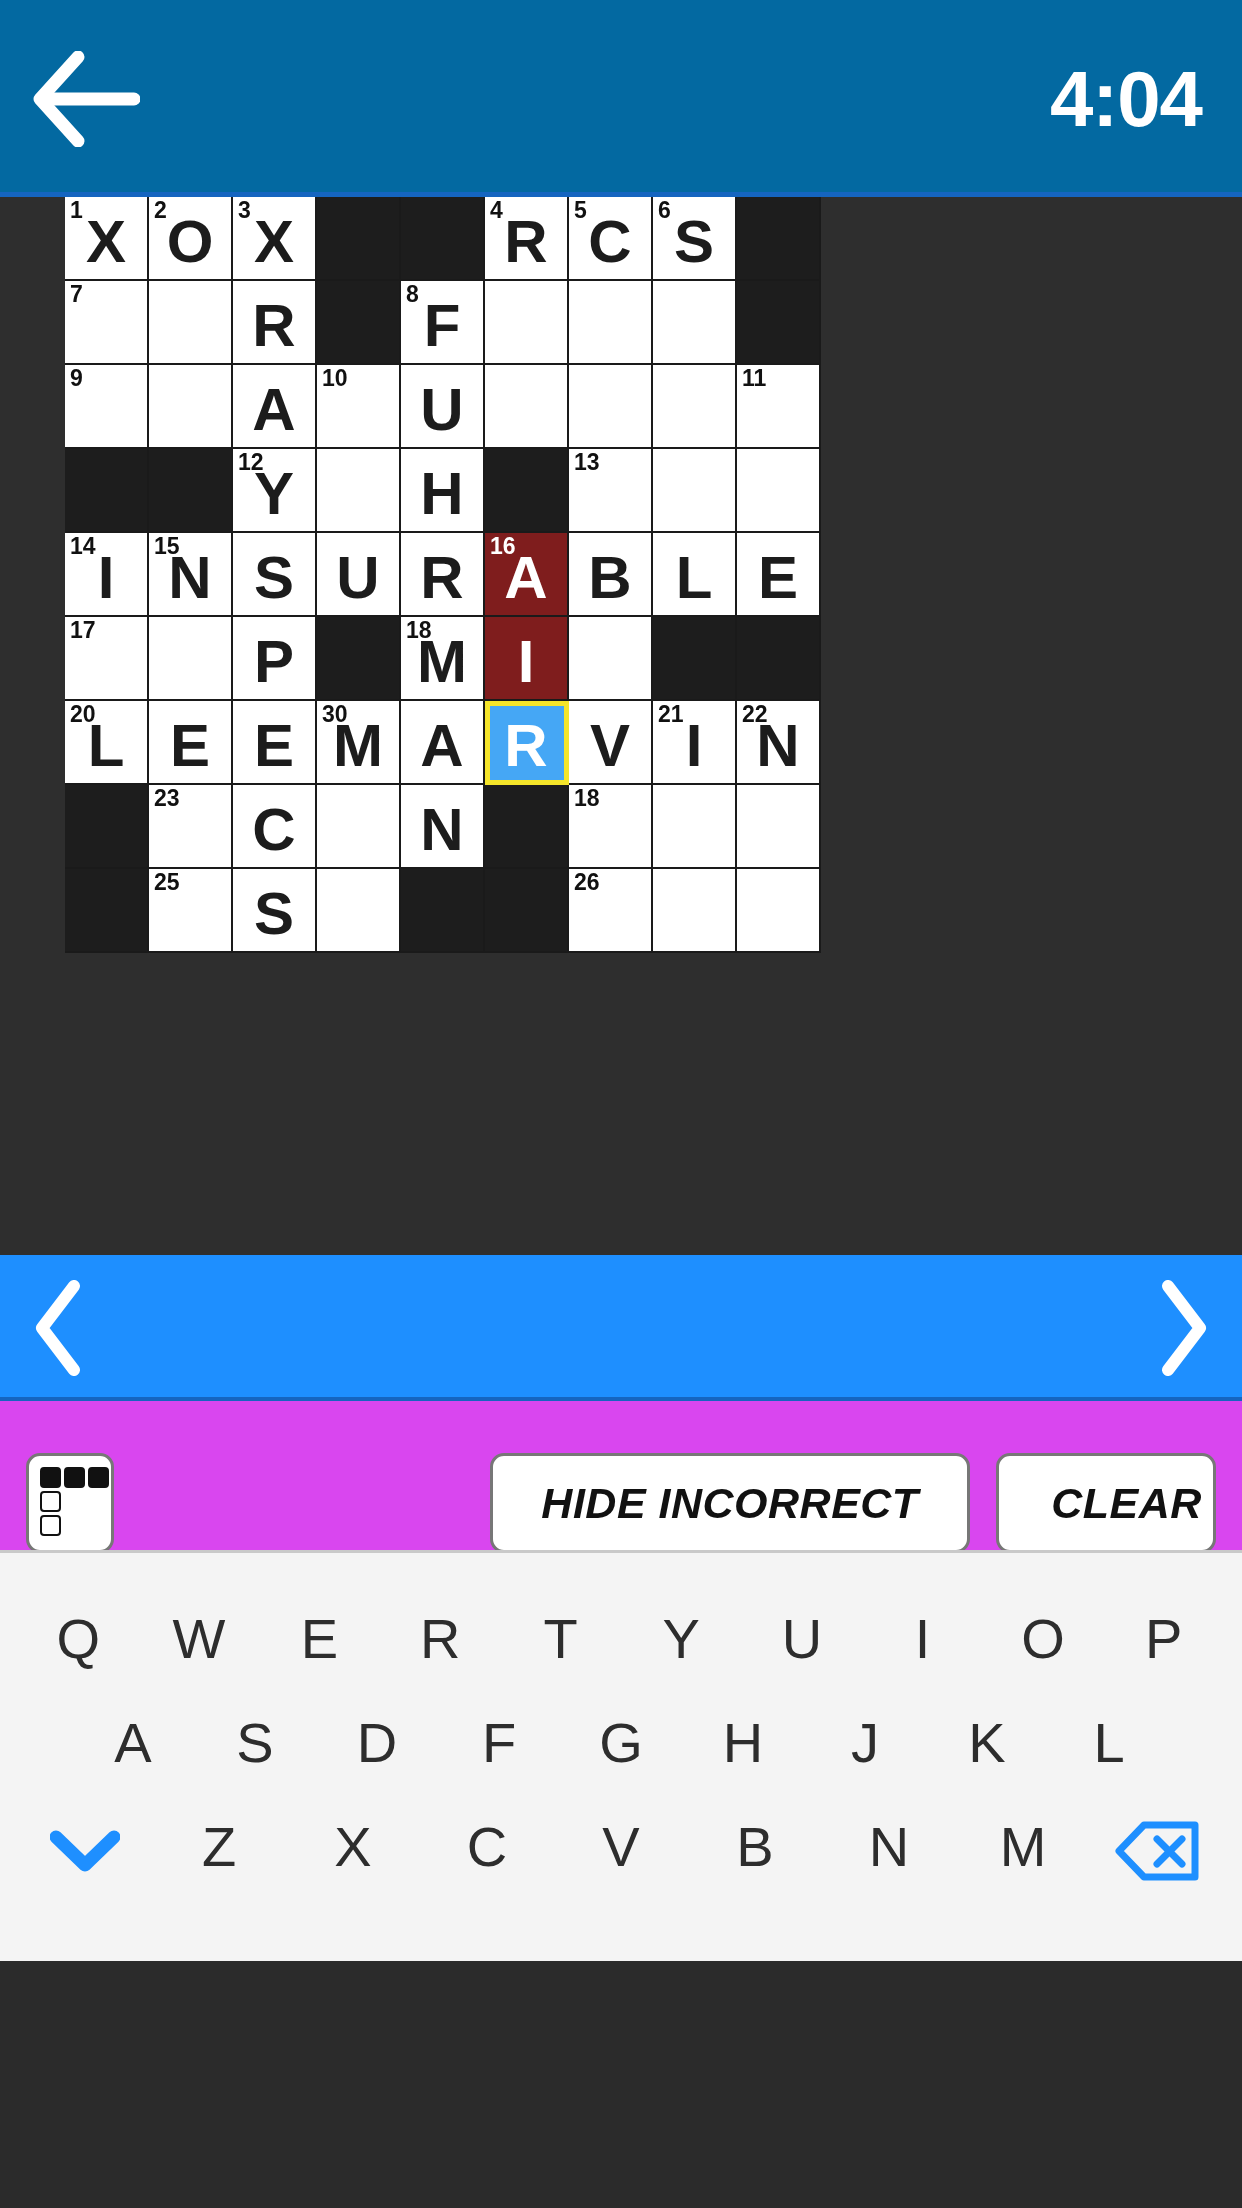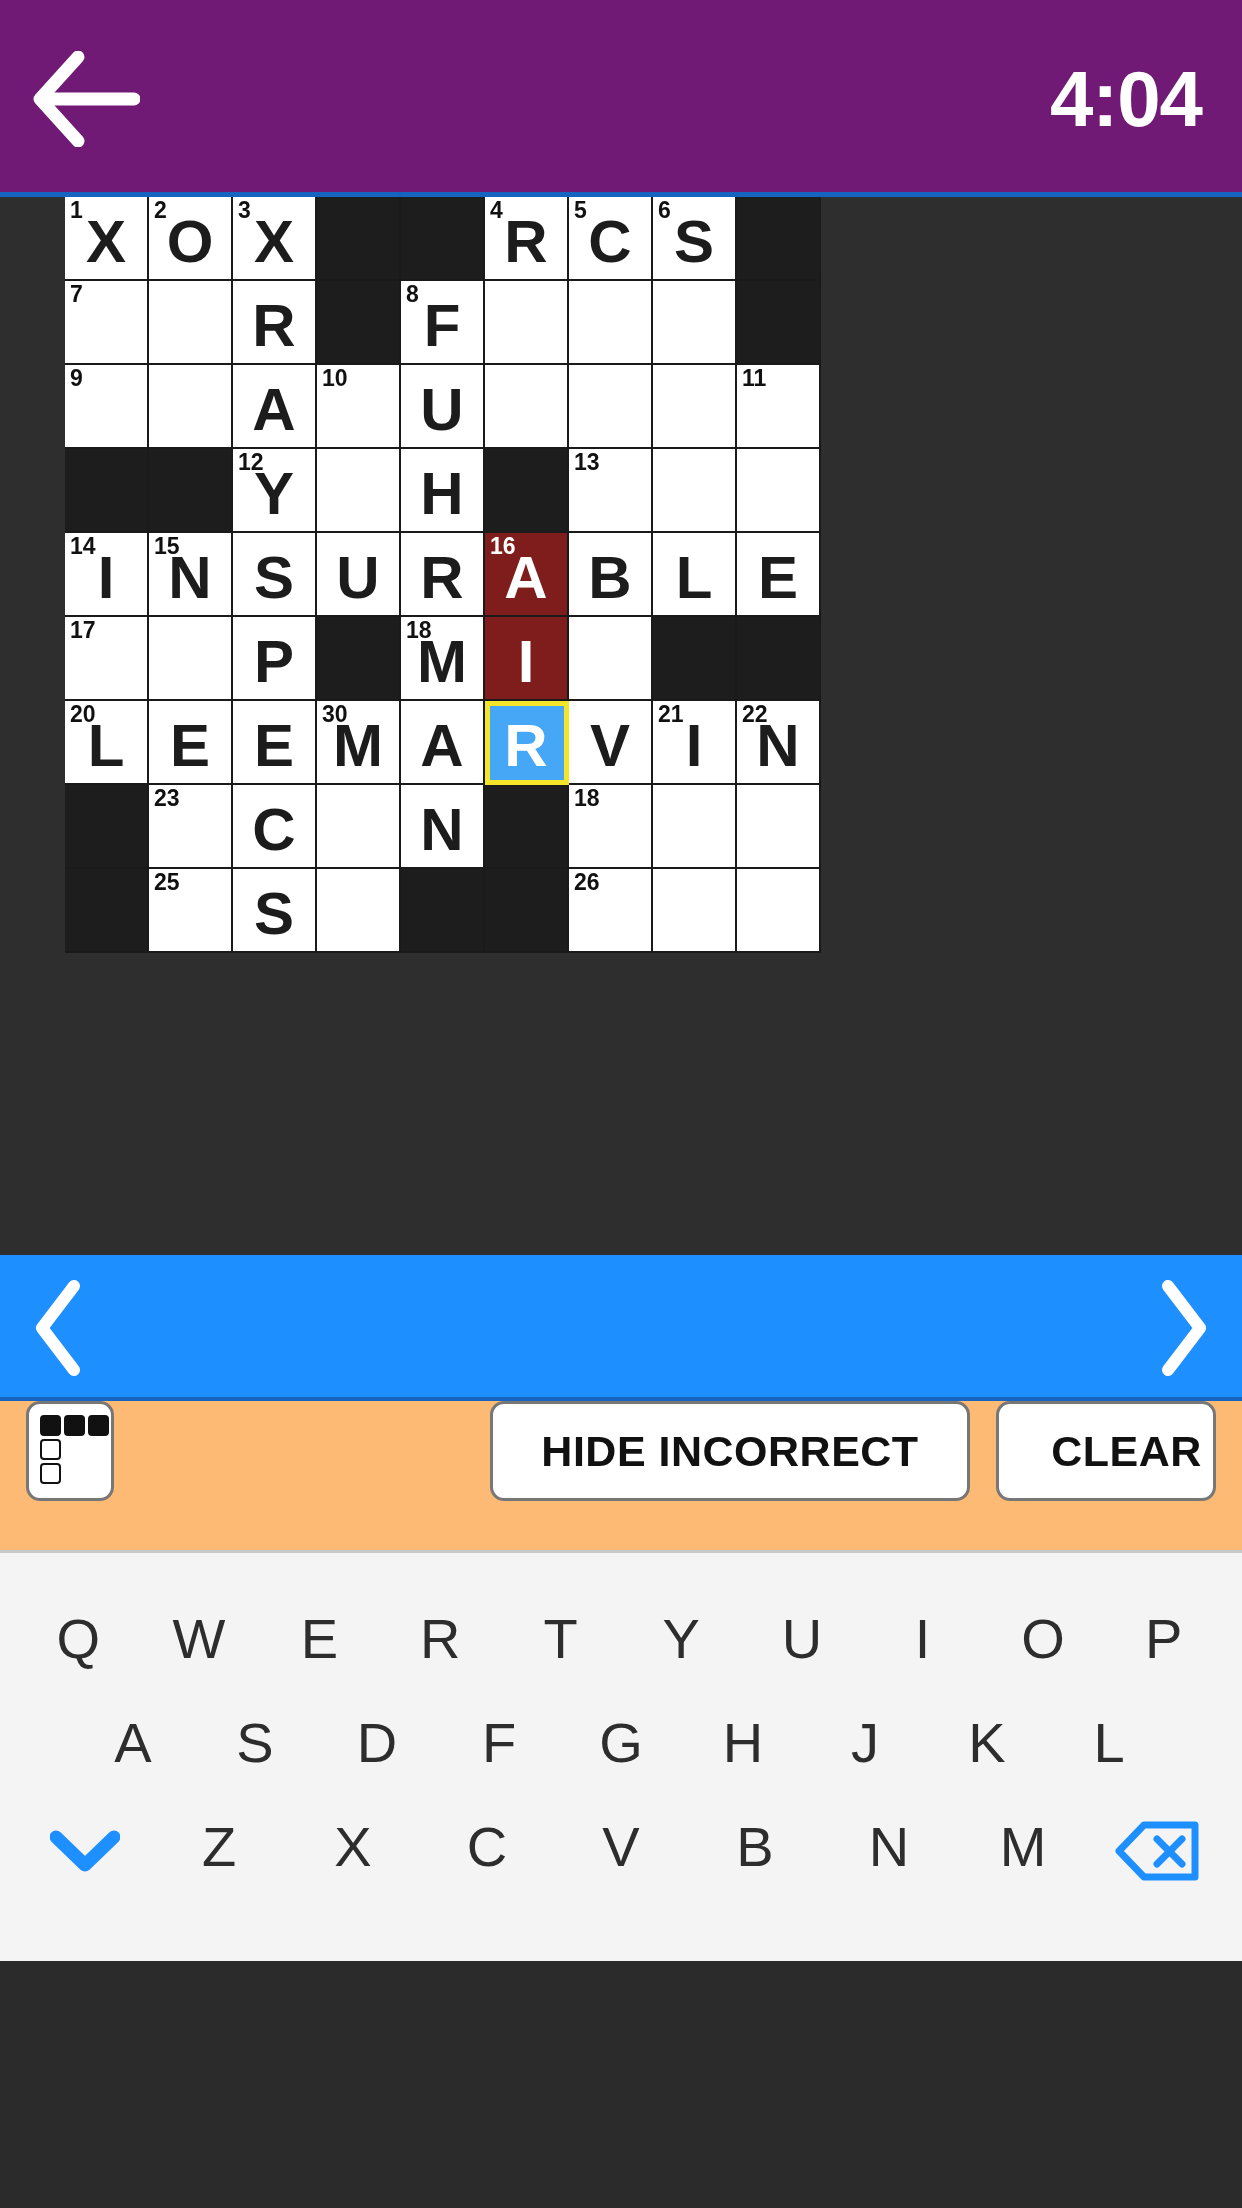--- a/index.html
+++ b/index.html
@@ -11,21 +11,21 @@
     width: 1242px;
     height: 2208px;
     font-family: "Liberation Sans", sans-serif;
     overflow: hidden;
     position: relative;
   }
 
   
   #appbar {
     height: 197px;
-    background: #701a75;
+    background: #0369a1;
     display: flex;
     align-items: center;
     justify-content: space-between;
     padding: 0 40px 0 30px;
     box-sizing: border-box;
     position: relative;
   }
   #appbar:after {
     content: "";
     position: absolute;
@@ -132,26 +132,27 @@
     color: #ffffff;
     font-size: 50px;
     font-weight: 700;
     letter-spacing: 1px;
     padding-left: 32px;
   }
 
   
   #toolbar {
     height: 152px;
-    background: #fdba74;
+    background: #d946ef;
     display: flex;
-    align-items: flex-start;
+    align-items: flex-end;
     box-sizing: border-box;
     padding: 0 26px;
     position: relative;
+    font-style: italic;
   }
   #toolbar:after {
     content: "";
     position: absolute;
     left: 0; right: 0; bottom: 0;
     height: 3px;
     background: #c9c9c9;
   }
   .tb-btn {
     border: 3px solid #777;

